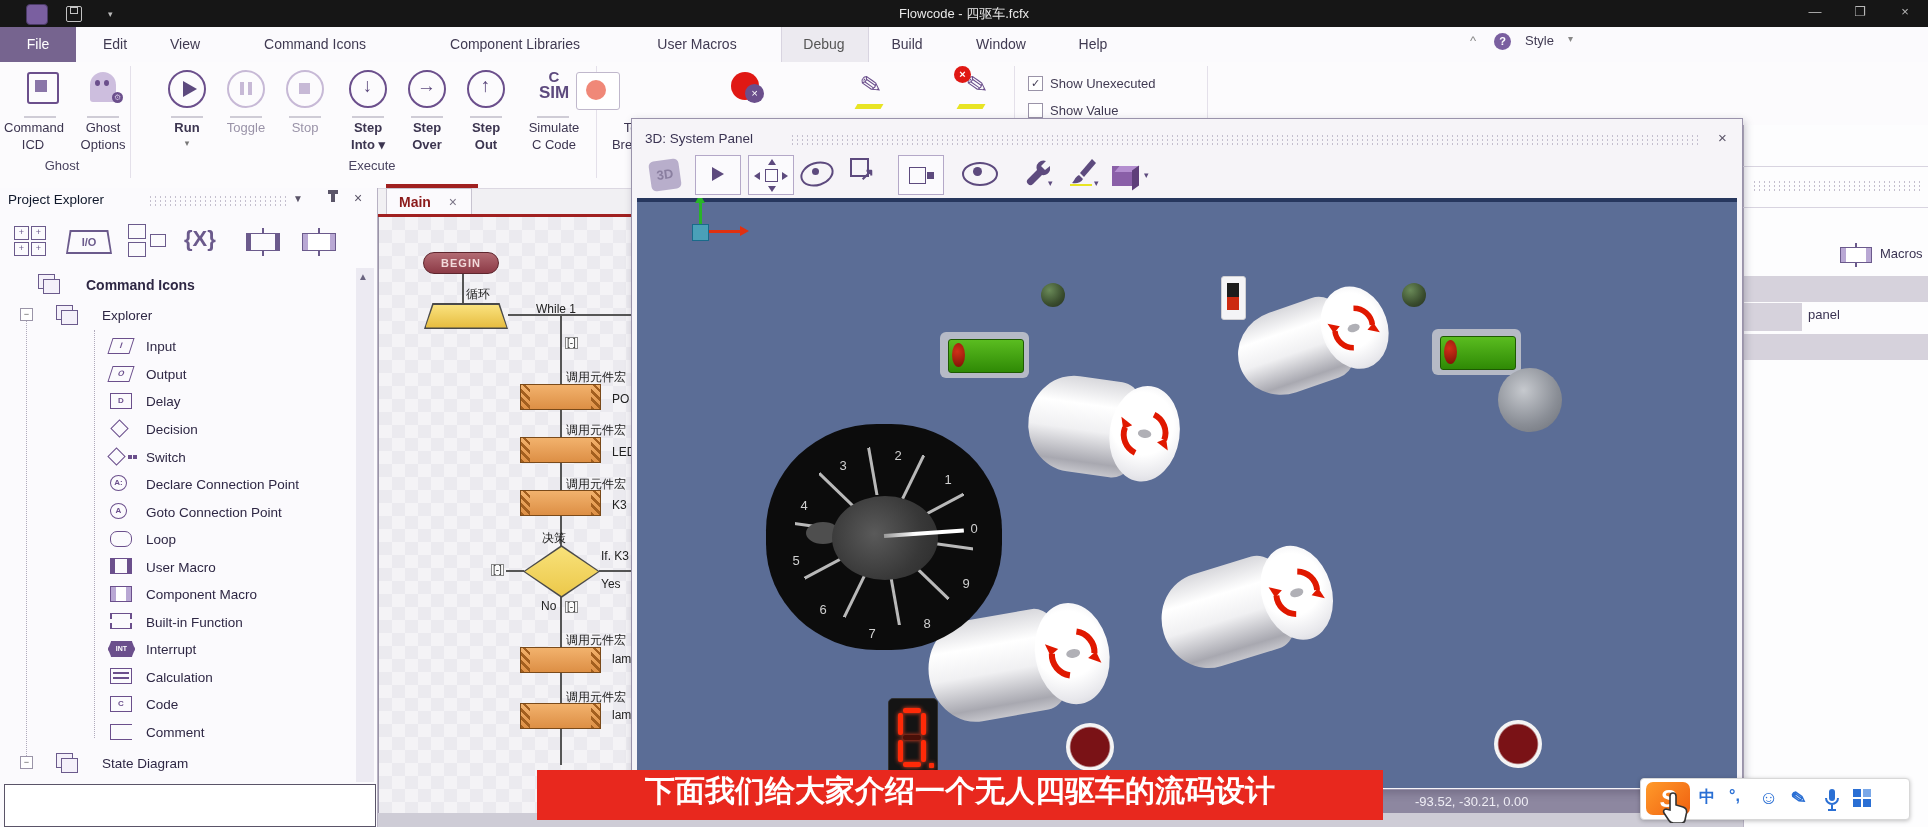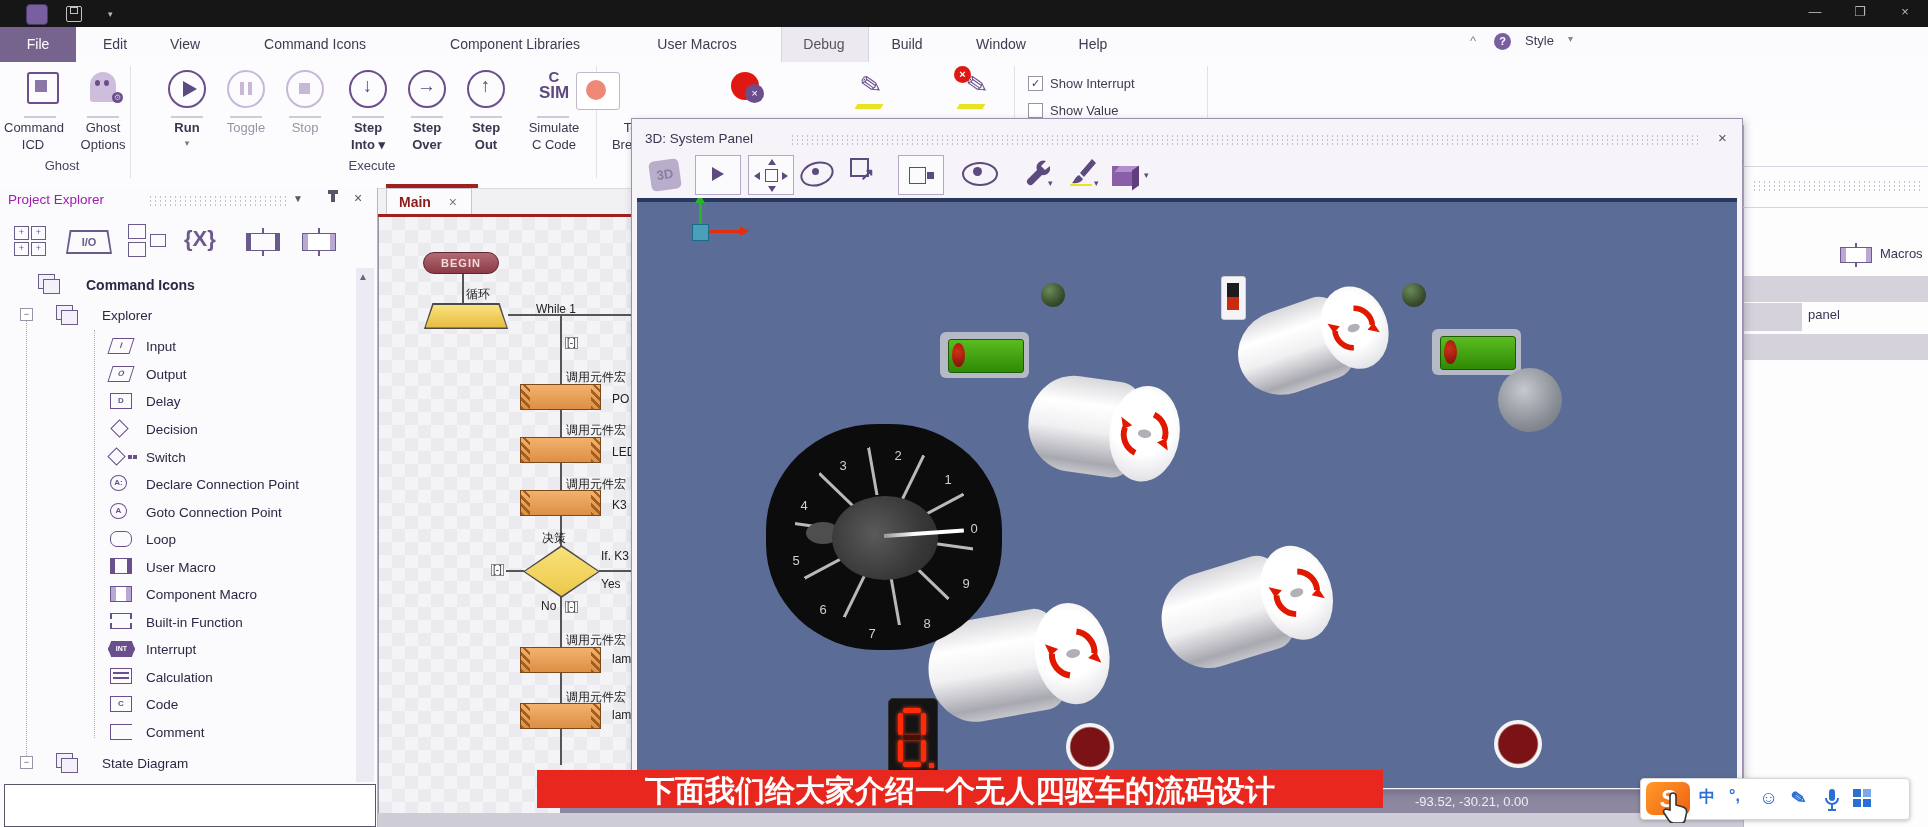--- a/index.html
+++ b/index.html
@@ -44,21 +44,21 @@
   .redcirc{left:731px;top:72px;width:28px;height:28px;border-radius:50%;background:#e01814}
   .redcirc i{position:absolute;left:14px;top:12px;width:19px;height:19px;border-radius:50%;background:#6b4f8c;color:#fff;font-size:11px;text-align:center;line-height:19px;display:block}
   .pencil{font-size:26px;color:#6b4f8c;transform:rotate(-10deg)}
   .ybar{width:26px;height:5px;background:#e8e424;transform:skewX(-30deg)}
   .rx{width:17px;height:17px;border-radius:50%;background:#e01814;color:#fff;font-size:11px;line-height:17px;text-align:center;font-weight:bold}
   .cb{width:13px;height:13px;border:1.5px solid #9a93a8;background:#fff;font-size:11px;line-height:12px;text-align:center;color:#403a52}
   .cblabel{font-size:13px;color:#403a52}
   
   #pe{left:0;top:188px;width:377px;height:639px;background:#fbfafd;border-right:1px solid #b8b2c4}
   .dots{background-image:radial-gradient(#c4bfce 1px,transparent 1.1px);background-size:5px 4px}
-  .petitle{font-size:13.5px;color:#a21caf}
+  .petitle{font-size:13.5px;color:#0f172a}
   .peicon{border:1.5px solid #6b5a8c;box-sizing:border-box}
   .treeguide{border-left:1px dotted #b0aabc;width:0}
   .trow{font-size:13.5px;color:#2e2744;white-space:nowrap}
   .expbox{width:11px;height:11px;border:1px solid #9a94a8;background:#fff;font-size:9px;line-height:10px;text-align:center;color:#555}
   .copies,.copies i{border:1.5px solid #6b5a8c;background:#f4f0fa;box-sizing:border-box}
   .copies{width:17px;height:15px}
   .copies i{position:absolute;left:4px;top:4px;width:17px;height:15px;display:block}
   .fico{width:22px;height:16px;box-sizing:border-box;border:1.5px solid #6b4f8c;color:#6b4f8c;font-size:8px;font-weight:bold;text-align:center;line-height:13px}
   .skew{transform:skewX(-18deg)}
   .diam{transform:rotate(45deg);width:13px;height:13px;margin-top:2px}
@@ -101,40 +101,41 @@
      background:linear-gradient(90deg,transparent 42px,#b9b9b9 42px 90px,transparent 90px)}
   .seg{fill:#ff2a08}
   .ledplate{background:#b6bac6;border-radius:6px}
   .ledbar{background:linear-gradient(#5abc20,#2f8a05);border:1px solid #1e5a02;border-radius:3px}
   .ledred{background:radial-gradient(circle at 40% 35%,#d03018,#7a1005);border-radius:50%}
   .redbtn{width:48px;height:48px;border-radius:50%;
      background:radial-gradient(circle,#7a1216 0 56%,#f4f4f4 61% 80%,#c2c2c8 100%)}
   
   #statusbar{left:560px;top:790px;width:1183px;height:23px;background:#8d87a0;color:#f0eef6;font-size:13px}
   #substrip{left:378px;top:813px;width:1365px;height:14px;background:#ceccd6}
-  #subtitle{left:537px;top:770px;width:846px;height:38px;background:#e8281e;color:#fff;font-weight:bold;
+  #subtitle{left:537px;top:770px;width:846px;height:50px;background:#e8281e;color:#fff;font-weight:bold;
      font-size:30px;line-height:42px;text-align:center;white-space:nowrap;overflow:hidden;z-index:20}
   #imebar{left:1640px;top:778px;width:268px;height:40px;background:#fff;border:1px solid #d8d8d8;border-radius:4px;
      box-shadow:0 1px 4px rgba(0,0,0,.25);z-index:30}
   .imeico{position:absolute;top:8px;color:#2a6fd4;font-size:16px;font-weight:bold}
   
   #rdock{left:1743px;top:125px;width:185px;height:702px;background:#fdfdfe;border-left:1px solid #b8b2c4}
   .lavrow{background:#d6d2dc}
   .rdtext{font-size:13px;color:#3a3352}
   .hline{background:#d8d4e0;height:1px}
 </style>
 </head>
 <body>
 
 <div class="abs" id="titlebar">
   <div class="abs appicon"></div>
   <div class="abs floppy">
       <i></i>
     </div>
   <div class="abs tbar-caret">▾</div>
+  <div class="abs" id="wintitle">Flowcode - 四驱车.fcfx</div>
   <div class="abs winbtn" style="left:1800px">—</div>
   <div class="abs winbtn" style="left:1845px">❐</div>
   <div class="abs winbtn" style="left:1890px">×</div>
 </div>
 
 <div class="abs" id="menubar"></div>
 <div class="abs m-debug-bg"></div>
 <div class="abs menu-item" id="m-file">File</div>
 <div class="abs menu-item" style="left:95px;width:40px">Edit</div>
 <div class="abs menu-item" style="left:163px;width:44px">View</div>
@@ -227,21 +228,21 @@
 <div class="abs rlabel" style="left:716px;top:120px;width:66px">Clear All</div>
 <div class="abs pencil" style="left:860px;top:70px">✎</div>
 <div class="abs ybar" style="left:856px;top:104px"></div>
 <div class="abs rlabel" style="left:840px;top:120px;width:78px">Show Code</div>
 <div class="abs pencil" style="left:966px;top:70px">✎</div>
 <div class="abs rx" style="left:954px;top:66px">×</div>
 <div class="abs ybar" style="left:958px;top:104px"></div>
 <div class="abs rlabel" style="left:944px;top:120px;width:78px">Reset Code</div>
 
 <div class="abs cb" style="left:1028px;top:76px">✓</div>
-<div class="abs cblabel" style="left:1050px;top:76px">Show Interrupt</div>
+<div class="abs cblabel" style="left:1050px;top:76px">Show Unexecuted</div>
 <div class="abs cb" style="left:1028px;top:103px"></div>
 <div class="abs cblabel" style="left:1050px;top:103px">Show Value</div>
 
 <div class="abs" id="pe"></div>
 <div class="abs petitle" style="left:8px;top:192px">Project Explorer</div>
 <div class="abs dots" style="left:148px;top:195px;width:138px;height:11px"></div>
 <div class="abs" style="left:293px;top:193px;font-size:10px;color:#5a5468">▼</div>
 <div class="abs" style="left:331px;top:192px;width:4px;height:10px;background:#5a5468"></div>
 <div class="abs" style="left:328px;top:190px;width:10px;height:4px;background:#5a5468"></div>
 <div class="abs" style="left:354px;top:190px;font-size:14px;color:#5a5468">×</div>

